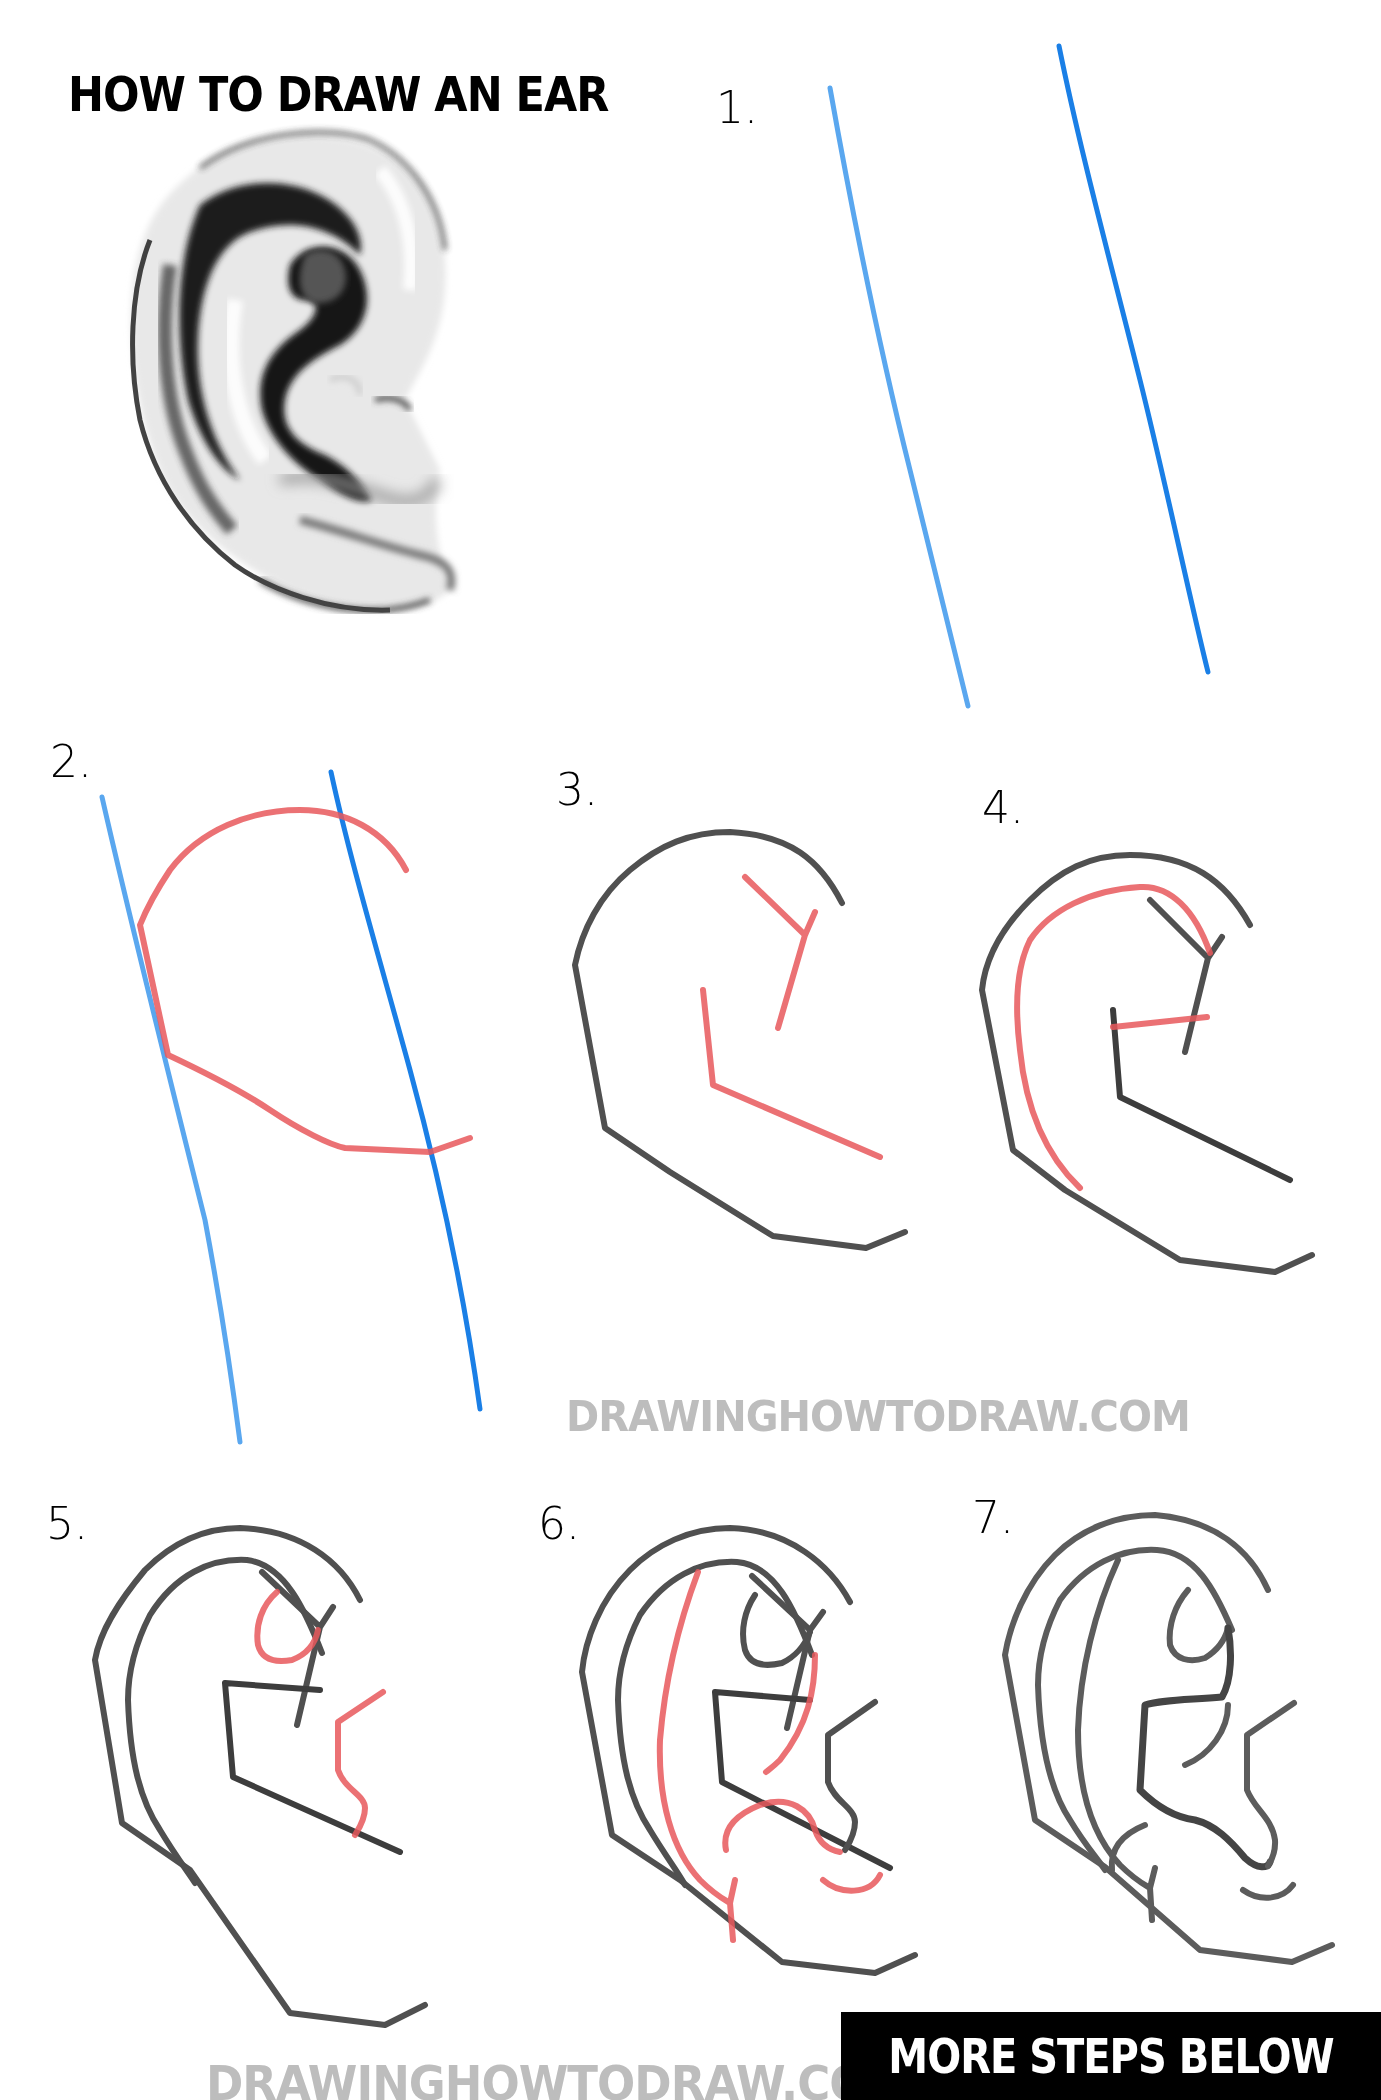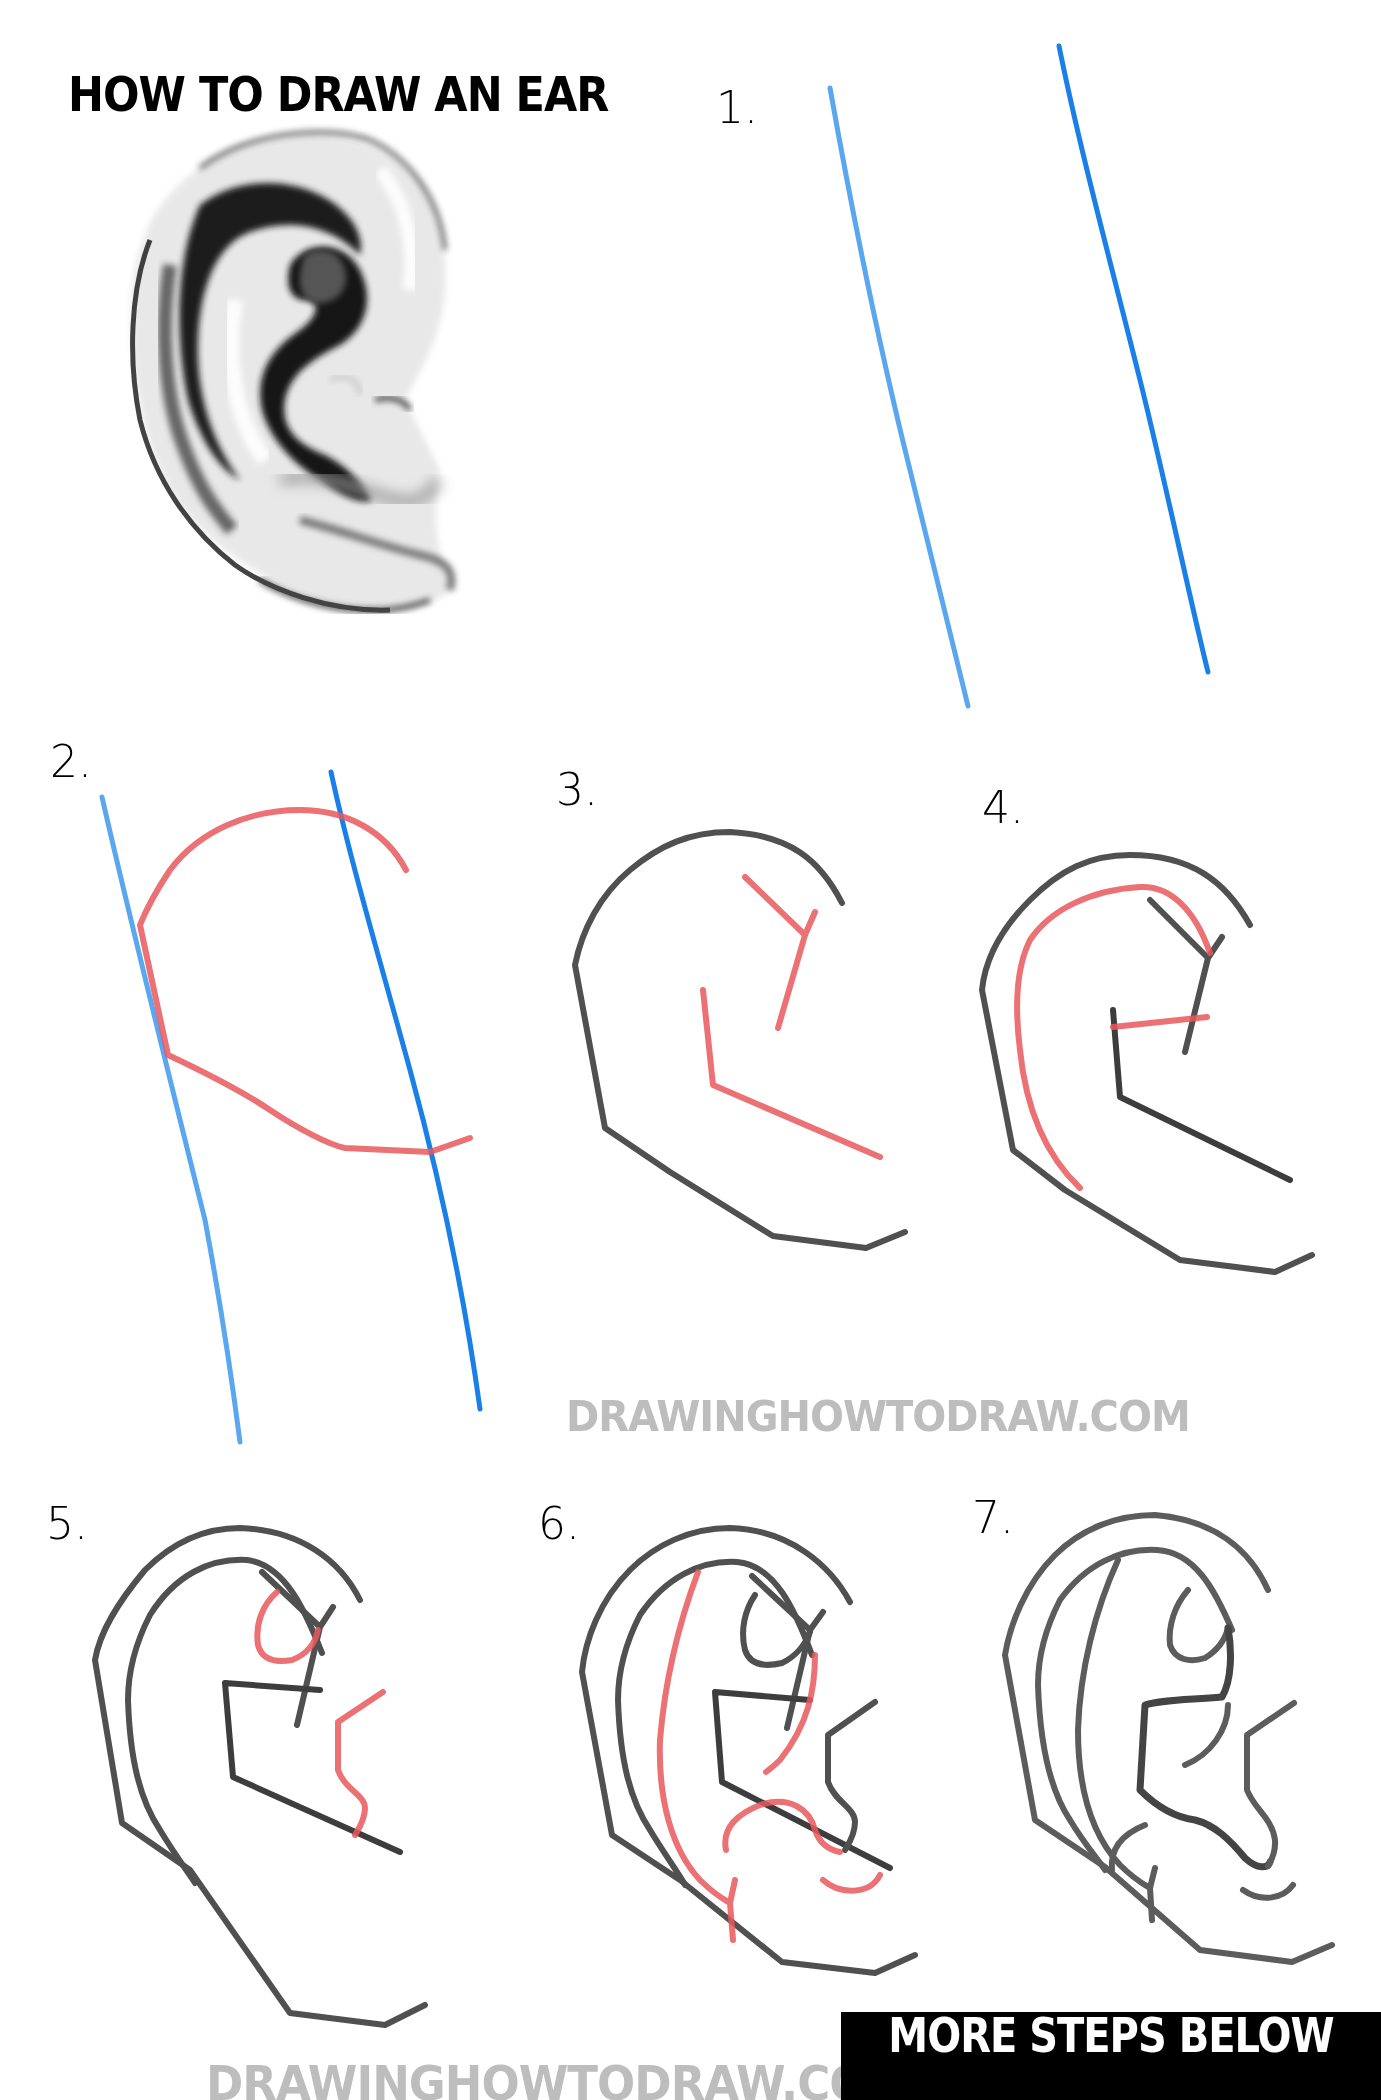--- a/index.html
+++ b/index.html
@@ -16,21 +16,21 @@
     font-size: 44px; color: #000; line-height: 1; white-space: nowrap;
   }
   .watermark {
     position: absolute; font-family: "DejaVu Sans", sans-serif; font-weight: 900;
     color: #bdbdbd; letter-spacing: -1px; white-space: nowrap; transform-origin: left top;
   }
   .wm-mid { left: 566px; top: 1392px; font-size: 40px; transform: scaleY(1.05); }
   .wm-bottom { left: 206px; top: 2056px; font-size: 45px; transform: scaleY(1.05); }
   .banner {
     position: absolute; left: 841px; top: 2012px; width: 540px; height: 88px;
-    background: #000; display: flex; align-items: flex-start; justify-content: center;
+    background: #000; display: flex; align-items: center; justify-content: center;
   }
   .banner span {
     color: #fff; font-family: "DejaVu Sans", sans-serif; font-weight: 900;
     font-size: 40px; letter-spacing: -1px; transform: scaleY(1.2); white-space: nowrap;
   }
 </style>
 </head>
 <body>
 
 <svg id="canvas" viewBox="0 0 1381 2100" xmlns="http://www.w3.org/2000/svg">

